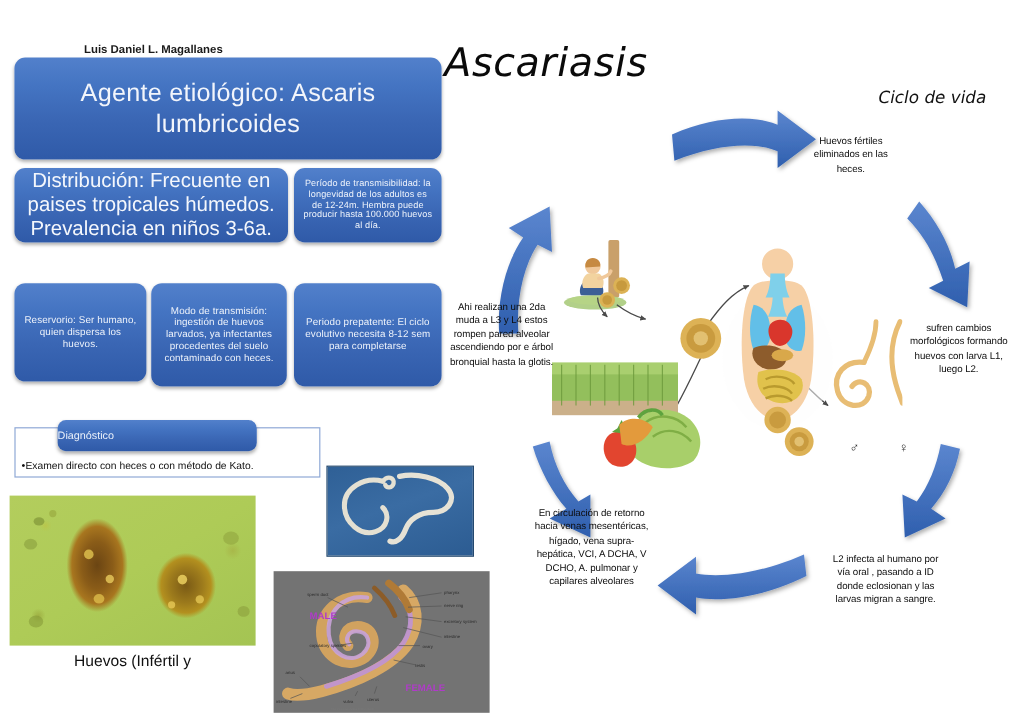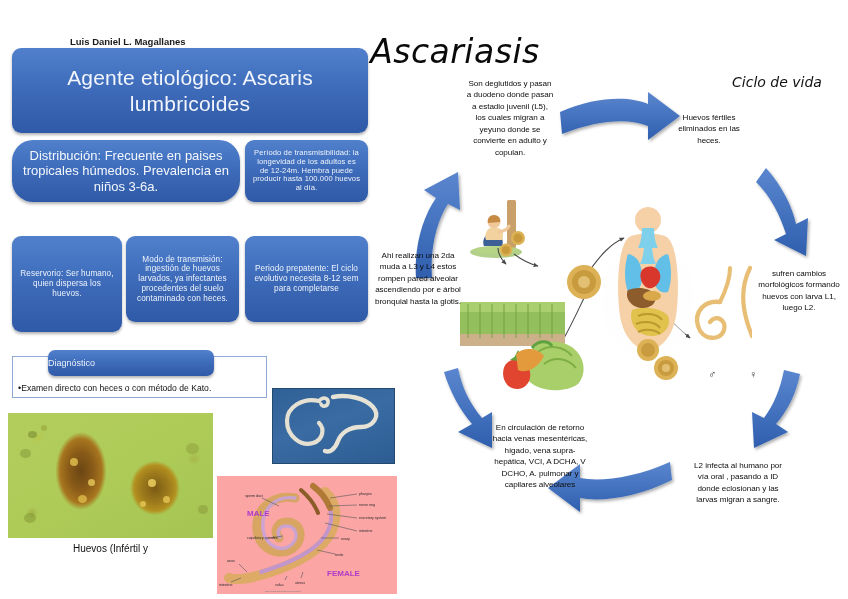--- a/index.html
+++ b/index.html
@@ -41,21 +41,21 @@
     display:flex;align-items:center;justify-content:center;
     text-align:center;
     box-sizing:border-box;
     padding:4px 7px;
     line-height:1.18;
   }
   .bluebox.titlebox{
     font-size:21px;font-weight:400;line-height:1.22;letter-spacing:.2px;
     color:#f2f5fb;
   }
-  .bluebox.big{font-size:13px;color:#f4f7fc;border-radius:21px;}
+  .bluebox.big{font-size:17px;color:#f4f7fc;}
   .bluebox.small{font-size:8.2px;color:#eef3fb;letter-spacing:.1px;}
   .bluebox.tiny{font-size:7.6px;color:#eef3fb;letter-spacing:.1px;}
   .bluebox.diag{
     font-size:9px;justify-content:flex-start;padding-left:0;
     color:#e9f0fa;border-radius:7px;
   }
 
   
   #diag-panel{
     position:absolute;left:12px;top:356px;width:253px;height:40px;
@@ -75,30 +75,30 @@
       radial-gradient(ellipse 34px 52px at 73px 58px,#6b4513 0%,#8a5c18 38%,#a8761f 62%,rgba(168,118,31,0) 75%),
       radial-gradient(ellipse 32px 35px at 147px 75px,#7a5a15 0%,#9c7a1c 42%,#b3901f 65%,rgba(179,144,31,0) 78%),
       radial-gradient(circle 5px at 30px 25px,#b9c64c 0%,rgba(185,198,76,0) 100%),
       radial-gradient(circle 7px at 186px 46px,#a8b84a 0%,rgba(168,184,74,0) 100%),
       radial-gradient(circle 6px at 24px 100px,#9fb144 0%,rgba(159,177,68,0) 100%),
       linear-gradient(150deg,#b3cd5d 0%,#aecb57 50%,#a4c453 100%);
   }
   #photo-eggs .speck{position:absolute;border-radius:50%;background:rgba(226,190,68,.75);}
   #caption-eggs{
     position:absolute;left:8px;top:543px;width:205px;
-    font-size:10px;color:#101010;text-align:center;
+    font-size:13px;color:#101010;text-align:center;
   }
   #photo-worms{
     left:272px;top:388px;width:121px;height:74px;
     background:linear-gradient(160deg,#2f6096 0%,#3a6ca3 45%,#2c5c92 100%);
     border:1px solid #24496f;
   }
   #photo-anatomy{
-    left:217px;top:476px;width:180px;height:118px;
-    background:#fca5a5;
+    left:228px;top:476px;width:180px;height:118px;
+    background:#737373;
   }
 
   
   #illustration{position:absolute;left:452px;top:198px;width:300px;height:200px;}
 
   
   .cyc{
     position:absolute;color:#0d0d0d;text-align:center;
     font-size:8.1px;line-height:1.42;letter-spacing:-.05px;
   }
@@ -116,21 +116,21 @@
   <div id="page-title">Ascariasis</div>
   <div id="author">Luis Daniel L. Magallanes</div>
   <div id="cycle-title">Ciclo de vida</div>
 
   <div class="bluebox titlebox" style="left:12px;top:48px;width:356px;height:85px;">Agente etiológico: Ascaris lumbricoides</div>
 
   <div class="bluebox big" style="left:12px;top:140px;width:228px;height:62px;">Distribución: Frecuente en paises tropicales húmedos. Prevalencia en niños 3-6a.</div>
 
   <div class="bluebox tiny" style="left:245px;top:140px;width:123px;height:62px;">Período de transmisibilidad: la longevidad de los adultos es de 12-24m. Hembra puede producir hasta 100.000 huevos al día.</div>
 
-  <div class="bluebox small" style="left:12px;top:236px;width:110px;height:96px;">Reservorio: Ser humano, quien dispersa los huevos.</div>
+  <div class="bluebox small" style="left:12px;top:236px;width:110px;height:82px;">Reservorio: Ser humano, quien dispersa los huevos.</div>
 
   <div class="bluebox small" style="left:126px;top:236px;width:113px;height:86px;">Modo de transmisión: ingestión de huevos larvados, ya infectantes procedentes del suelo contaminado con heces.</div>
 
   <div class="bluebox small" style="left:245px;top:236px;width:123px;height:86px;">Periodo prepatente: El ciclo evolutivo necesita 8-12 sem para completarse</div>
 
   <div id="diag-panel"></div>
   <div class="bluebox diag" style="left:48px;top:350px;width:166px;height:26px;">Diagnóstico</div>
   <div id="diag-bullet">
     <span class="dot">•</span><span>Examen directo con heces o con método de Kato.</span>
   </div>
@@ -340,25 +340,24 @@
 
     <g filter="url(#sh)">
       <path d="M444,372 C450,392 460,410 472,424 L458,432 L492,448 L492,412 L482,418 C470,404 462,388 458,368 Z" fill="url(#bg1)"></path>
     </g>
 
     <g filter="url(#sh)">
       <path d="M416,278 C414,248 422,218 436,198 L424,190 L458,172 L460,210 L448,204 C436,222 430,250 432,278 Z" fill="url(#bg1)"></path>
     </g>
   </svg>
 
-  <div class="cyc" style="left:466px;top:78px;width:88px;">Son deglutidos y pasan a duodeno donde pasan a estadio juvenil (L5), los cuales migran a yeyuno donde se convierte en adulto y copulan.</div>
 
   <div class="cyc" style="left:668px;top:112px;width:82px;">Huevos fértiles eliminados en las heces.</div>
 
   <div class="cyc" style="left:756px;top:268px;width:86px;">sufren cambios morfológicos formando huevos con larva L1, luego L2.</div>
 
   <div class="cyc" style="left:694px;top:432px;width:88px;margin-top:28px;">L2 infecta al humano por vía oral , pasando a ID donde eclosionan y las larvas migran a sangre.</div>
 
-  <div class="cyc" style="left:491px;top:422px;width:98px;">En circulación de retorno hacia venas mesentéricas, hígado, vena supra-hepática, VCI, A DCHA, V DCHO, A. pulmonar y capilares alveolares</div>
+  <div class="cyc" style="left:444px;top:422px;width:98px;">En circulación de retorno hacia venas mesentéricas, hígado, vena supra-hepática, VCI, A DCHA, V DCHO, A. pulmonar y capilares alveolares</div>
 
   <div class="cyc" style="left:372px;top:250px;width:92px;">Ahi realizan una 2da muda a L3 y L4 estos rompen pared alveolar ascendiendo por e árbol bronquial hasta la glotis.</div>
 
 </div>
 
 </body></html>

